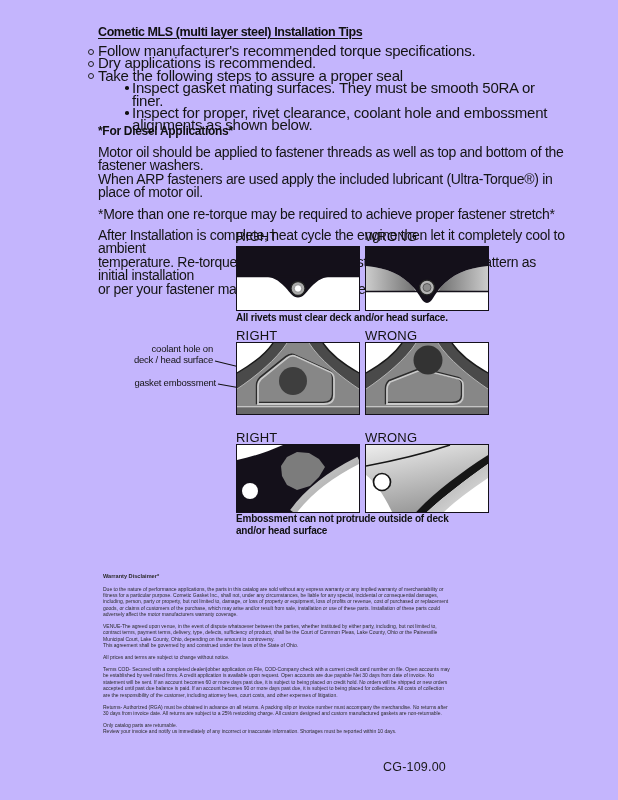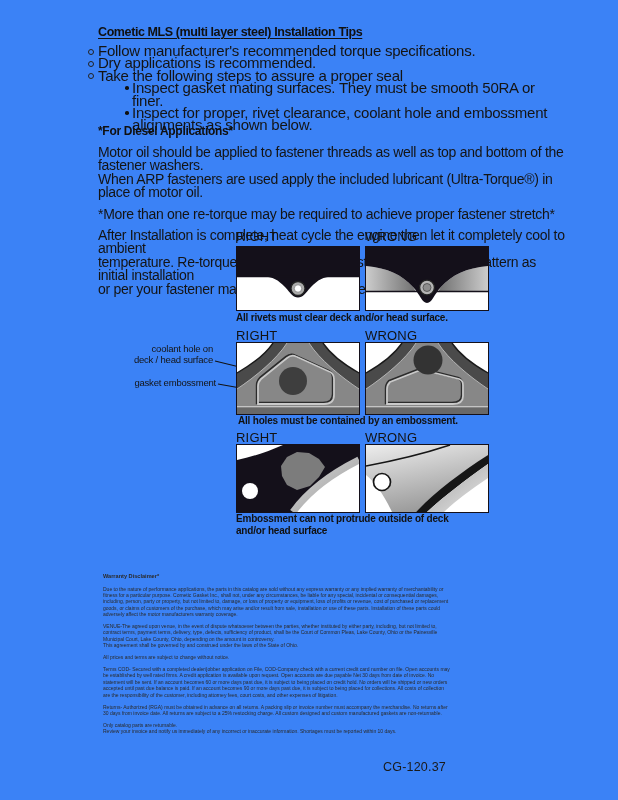--- a/index.html
+++ b/index.html
@@ -1,17 +1,17 @@
 <!DOCTYPE html>
 <html><head>
 <meta charset="utf-8">
 <style>
   html,body{margin:0;padding:0;}
   body{background:#ffffff;font-family:"Liberation Sans", sans-serif;color:#111;}
-  .page{position:relative;width:618px;height:800px;background:#3b82f6;overflow:hidden;}
+  .page{position:relative;width:618px;height:800px;background:#c4b5fd;overflow:hidden;}
 
   
   .top-section{position:absolute;left:88px;top:24px;width:470px;}
   .doc-title{margin-left:10px;font-size:12.5px;font-weight:bold;letter-spacing:-0.4px;
              text-decoration:underline;text-underline-offset:2px;color:#101010;line-height:16px;}
   .bullet-list{margin-top:5px;}
   .bullet-row{display:flex;align-items:flex-start;font-size:15px;letter-spacing:-0.25px;
               line-height:12.4px;color:#141414;}
   .bullet-row .o-mark{width:4px;height:4px;border:1px solid #222;border-radius:50%;
               margin:3.5px 4px 0 0;flex:0 0 auto;}
@@ -175,21 +175,20 @@
       <line x1="0" y1="63.5" x2="122" y2="63.5" stroke="#c4c4c4" stroke-width="1"></line>
       <rect y="65" width="122" height="6" fill="#686868"></rect>
       <g transform="translate(-1,-1)">
         <path d="M21,61 L21,46 C21,43 22,41 24,39 L52,28 C55,26.5 58,26.5 61,28 L93,36 C96,37 97,39 97,42 L97,53 C97,59 93,61 87,61 Z" fill="none" stroke="#2b2b2b" stroke-width="2.4"></path>
       </g>
       <path d="M21,61 L21,46 C21,43 22,41 24,39 L52,28 C55,26.5 58,26.5 61,28 L93,36 C96,37 97,39 97,42 L97,53 C97,59 93,61 87,61 Z" fill="none" stroke="#c9c9c9" stroke-width="1.8"></path>
       <circle cx="62" cy="17" r="14.5" fill="#333333"></circle>
     </svg>
   </div>
 
-  <div class="fig-caption" style="left:238px;top:415px;width:300px;">All holes must be contained by an embossment.</div>
 
   <div class="rw-label" style="left:236px;top:430px;">RIGHT</div>
   <div class="rw-label" style="left:365px;top:430px;">WRONG</div>
 
   <div class="fig-box" style="left:236px;top:444px;height:67px;">
     <svg width="122" height="67" viewBox="0 0 122 67">
       <rect width="122" height="67" fill="#14101a"></rect>
       <path d="M0,0 H46 C30,7 14,12 0,15 Z" fill="#ffffff"></path>
       <path d="M122,17 C97,30 73,46 58,67 L122,67 Z" fill="#ffffff"></path>
       <linearGradient id="band3" x1="0" y1="0" x2="1" y2="1">
@@ -241,15 +240,15 @@
 be established by well rated firms.  A credit application is available upon request.  Open accounts are due payable Net 30 days from date of invoice.  No
 statement will be sent.  If an account becomes 60 or more days past due, it is subject to being placed on credit hold.  No orders will be shipped or new orders
 accepted until past due balance is paid.  If an account becomes 90 or more days past due, it is subject to being placed for collections.  All costs of collection
 are the responsibility of the customer, including attorney fees, court costs, and other expenses of litigation.</div>
     <div class="warranty-para">Returns- Authorized (RGA) must be obtained in advance on all returns.  A packing slip or invoice number must accompany the merchandise.  No returns after
 30 days from invoice date.  All returns are subject to a 25% restocking charge.  All custom designed and custom manufactured gaskets are non-returnable.</div>
     <div class="warranty-para">Only catalog parts are returnable.
 Review your invoice and notify us immediately of any incorrect or inaccurate information.  Shortages must be reported within 10 days.</div>
   </div>
 
-  <div class="footer-code">CG-120.37</div>
+  <div class="footer-code">CG-109.00</div>
 
 </div>
 
 </body></html>

